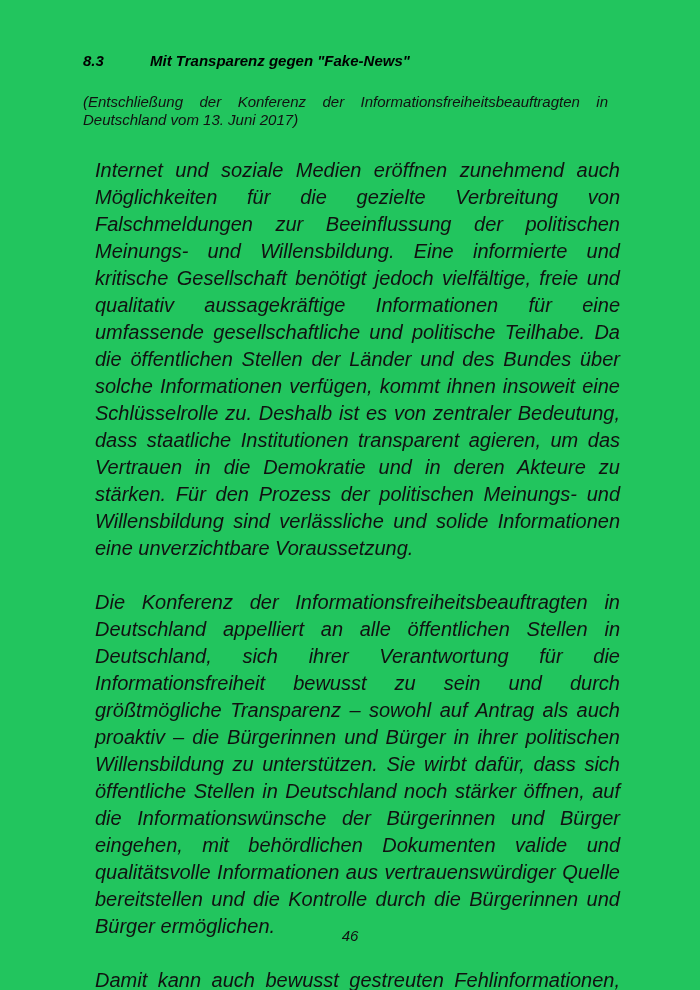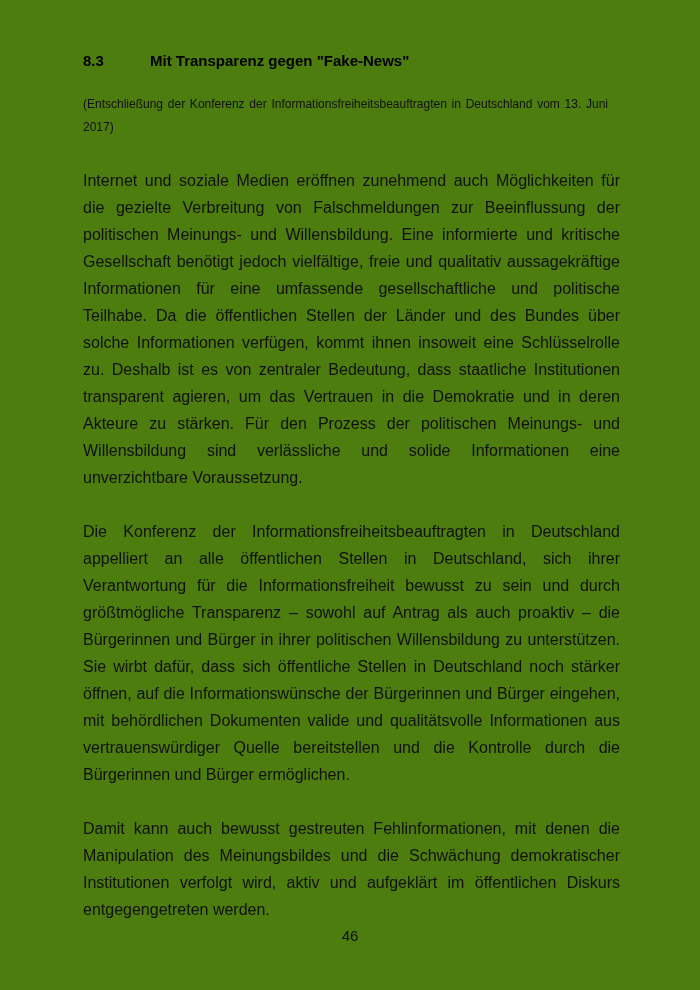--- a/index.html
+++ b/index.html
@@ -4,24 +4,25 @@
 <style>
   html, body {
     margin: 0;
     padding: 0;
     background: #ffffff;
   }
   .page {
     position: relative;
     width: 700px;
     height: 990px;
-    background: #4d7c0f;
+    background: #22c55e;
     font-family: "Liberation Sans", sans-serif;
     color: #1a1a1a;
     overflow: hidden;
+    font-style: italic;
   }
   .content {
     position: absolute;
     left: 83px;
     right: 80px;
     top: 52px;
   }
   .heading {
     display: flex;
     font-size: 15px;
@@ -31,31 +32,31 @@
     line-height: 1.25;
   }
   .heading-number {
     width: 67px;
     flex: 0 0 auto;
   }
   .heading-title {
     flex: 1 1 auto;
   }
   .subtitle {
-    font-size: 12px;
-    line-height: 23px;
+    font-size: 15px;
+    line-height: 18px;
     text-align: justify;
     margin: 0 12px 28px 0;
     color: #111111;
   }
   .para {
-    font-size: 16px;
+    font-size: 20px;
     line-height: 27px;
     text-align: justify;
-    margin: 0 0 27px 0;
+    margin: 0 0 27px 12px;
     color: #111111;
   }
   .page-number {
     position: absolute;
     bottom: 46px;
     left: 0;
     width: 100%;
     text-align: center;
     font-size: 15px;
     color: #111111;

